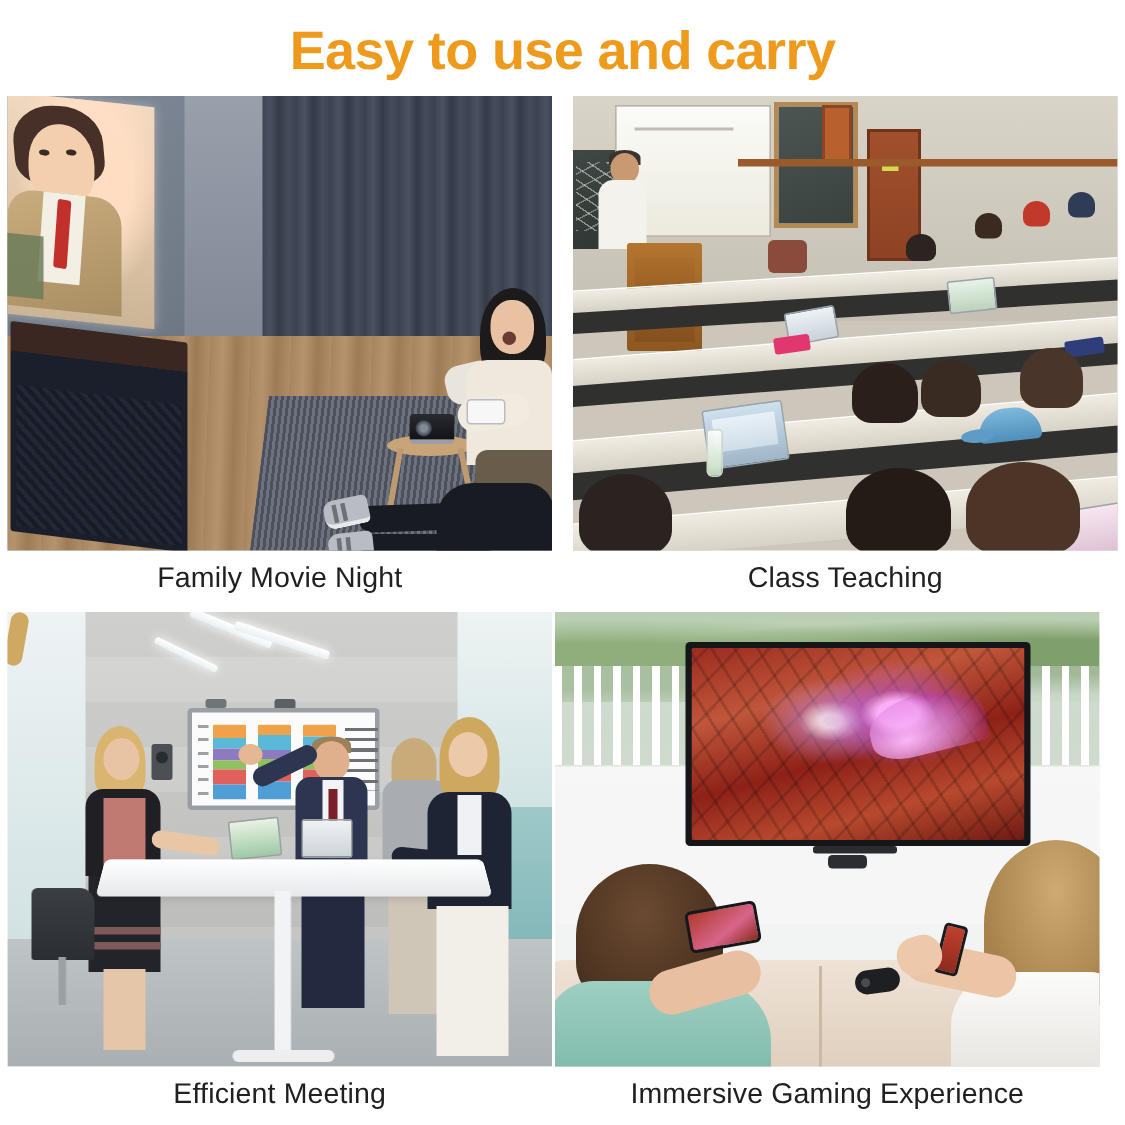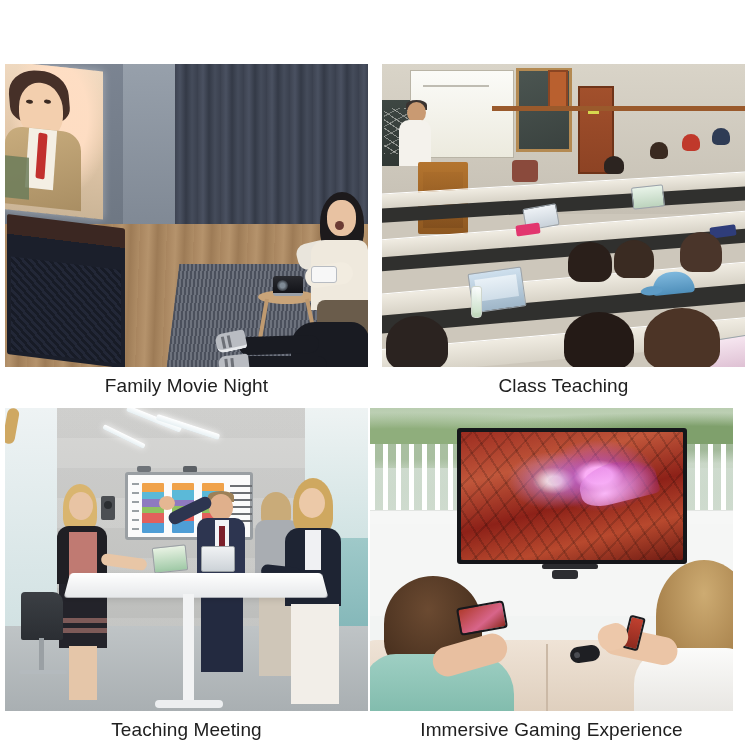--- a/index.html
+++ b/index.html
@@ -590,20 +590,21 @@
     position:absolute; left:256px; top:208px; width:16px; height:34px;
     background: linear-gradient(180deg,#c0402f,#8d2a1f);
     border:2px solid #1a1b1f; border-radius:3px; transform: rotate(14deg);
   }
 </style>
 </head>
 <body>
 
 <div class="page">
 
+  <div class="page-title">Easy to use and carry</div>
 
   <div class="grid">
 
     <div class="cell c1">
       <div class="photo p1">
         <div class="wall-left"></div>
         <div class="proj-image">
           <div class="pf-hair"></div>
           <div class="pf-face"></div>
           <div class="pf-suit"></div>
@@ -756,21 +757,21 @@
 
         <div class="tablet3"></div>
         <div class="tablet3b"></div>
         <div class="table"></div>
         <div class="table-leg"></div>
         <div class="table-foot"></div>
         <div class="chair3"></div>
         <div class="chair3-stem"></div>
         <div class="chair3-base"></div>
       </div>
-      <div class="caption">Teaching Meeting</div>
+      <div class="caption">Efficient Meeting</div>
     </div>
 
     <div class="cell c4">
       <div class="photo p4">
         <div class="window"></div>
         <div class="greenery"></div>
         <div class="rail"></div>
         <div class="sill"></div>
         <div class="lowerwall"></div>
         <div class="tv">

